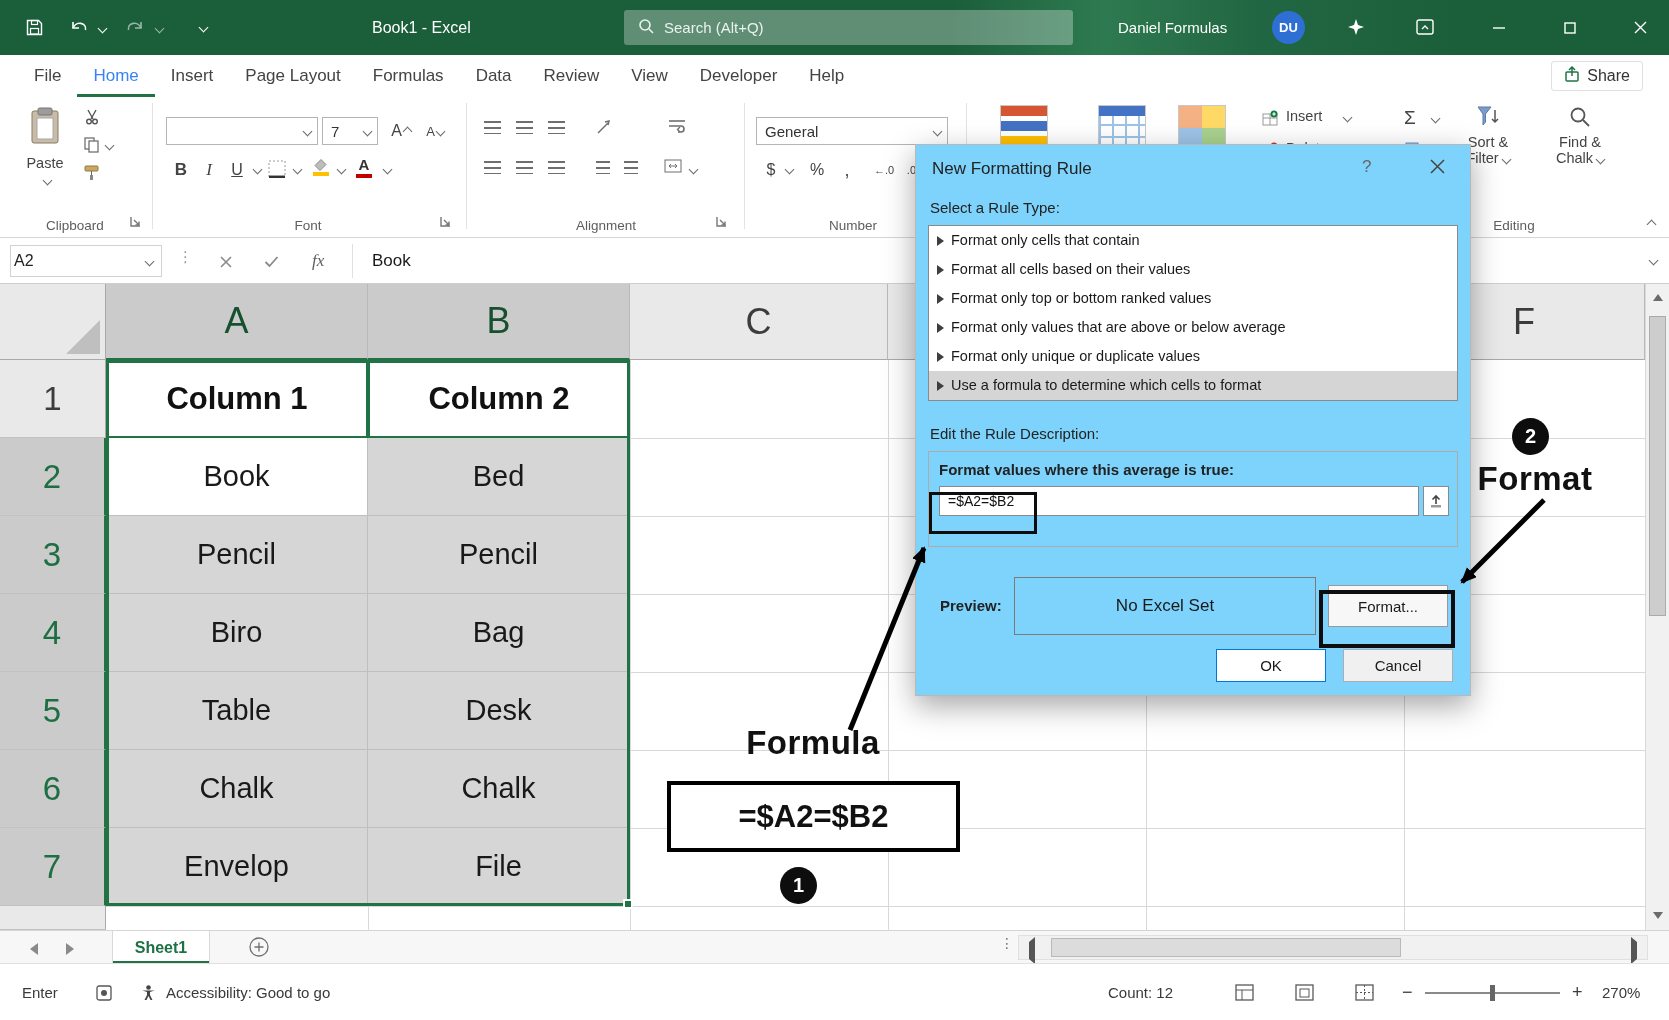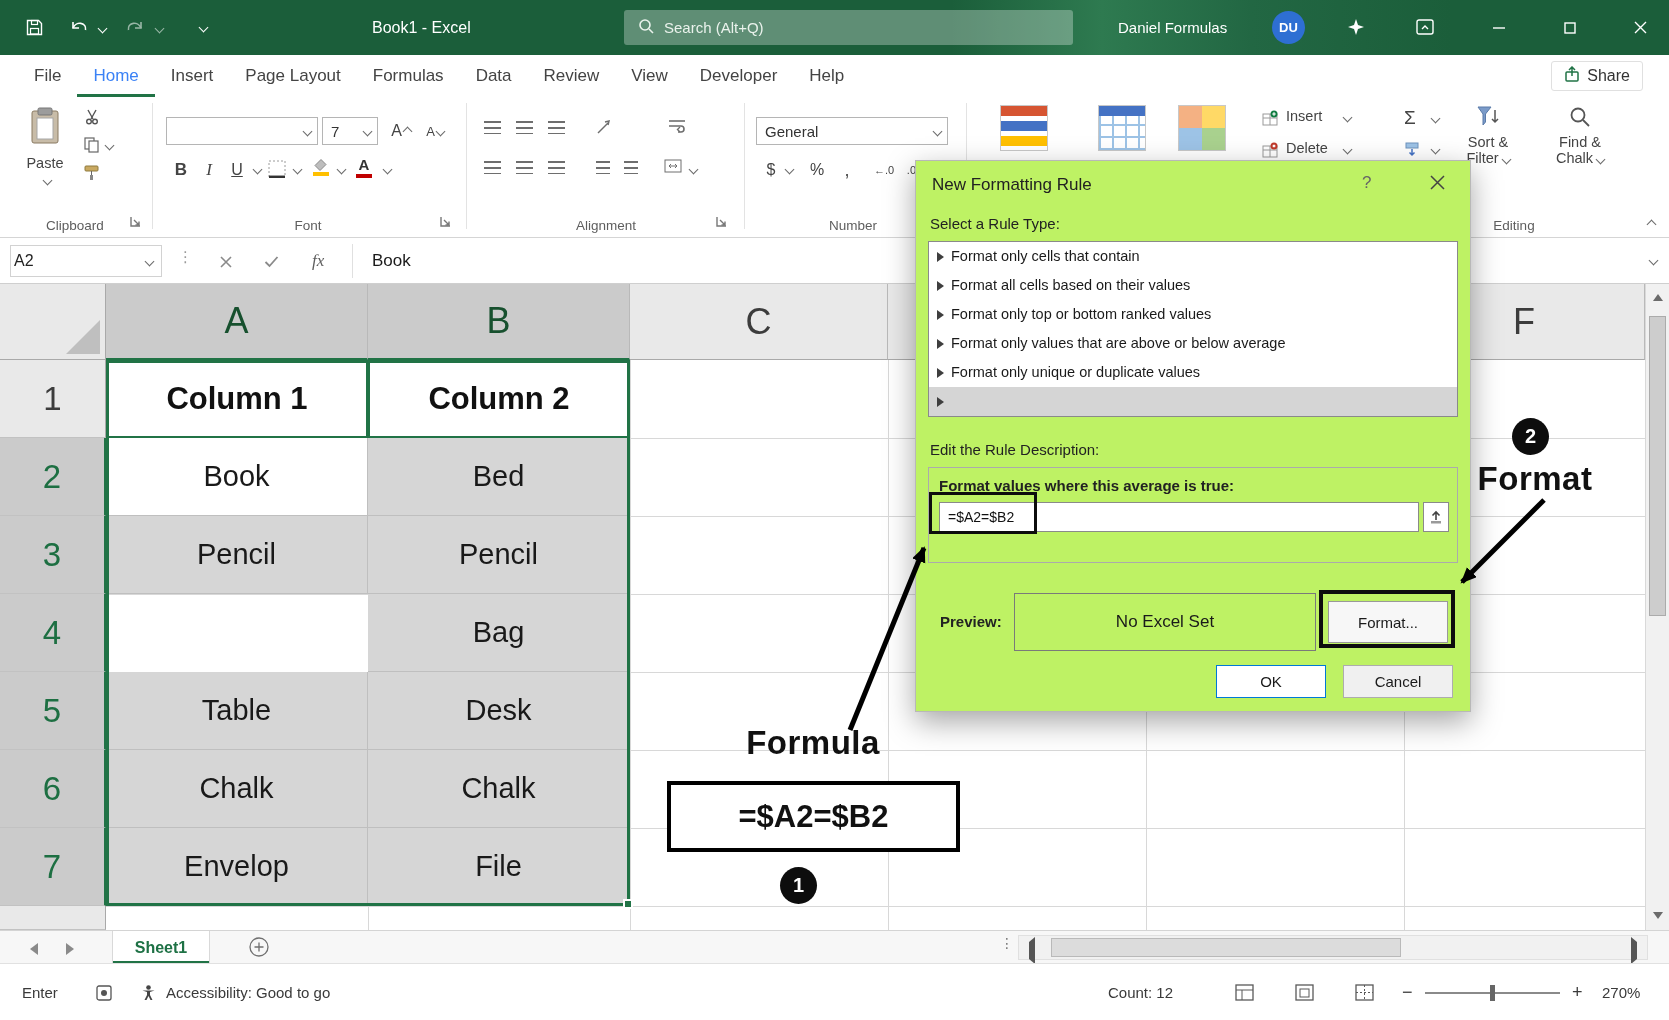--- a/index.html
+++ b/index.html
@@ -68,21 +68,21 @@
 #hscroll{position:absolute;left:1018px;top:4px;width:630px;height:25px;background:#F1F1F1;border:1px solid #E0E0E0}
 #hthumb{position:absolute;left:32px;top:2px;width:350px;height:19px;background:#DCDCDC;border:1px solid #B9B9B9}
 .htri-l{width:0;height:0;border-top:5px solid transparent;border-bottom:5px solid transparent;border-right:6px solid #555}
 .htri-r{width:0;height:0;border-top:5px solid transparent;border-bottom:5px solid transparent;border-left:6px solid #555}
 
 #statusbar{position:absolute;top:963px;left:0;width:1669px;height:57px;background:#fff;border-top:1px solid #E1E1E1;font-size:15px;color:#3A3A3A}
 #statusbar .abs{line-height:57px}
 #zoomtrack{position:absolute;left:1425px;top:28px;width:135px;height:2px;background:#8A8A8A}
 #zoomthumb{position:absolute;left:1490px;top:21px;width:5px;height:16px;background:#666}
 
-#dlg{position:absolute;left:915px;top:160px;width:556px;height:552px;background:#bef264;border:1px solid #B8B8B8;box-shadow:0 10px 28px rgba(0,0,0,.35);z-index:30;font-size:15px;color:#1a1a1a}
+#dlg{position:absolute;left:915px;top:144px;width:556px;height:552px;background:#7dd3fc;border:1px solid #B8B8B8;box-shadow:0 10px 28px rgba(0,0,0,.35);z-index:30;font-size:15px;color:#1a1a1a}
 .dlg-label{position:absolute;font-size:15px;color:#222}
 #rulelist{position:absolute;left:12px;top:80px;width:530px;height:176px;border:1px solid #8A8A8A;background:#fff;overflow:hidden}
 .rule-item{height:29px;line-height:29px;padding-left:8px;display:flex;align-items:center;gap:7px;font-size:14.5px;color:#1a1a1a}
 .rule-item.sel{background:#D5D5D5}
 .rarrow{width:0;height:0;border-top:5px solid transparent;border-bottom:5px solid transparent;border-left:7px solid #3E3E3E;display:inline-block}
 #rulebox{position:absolute;left:12px;top:306px;width:530px;height:96px;border:1px solid #ABABAB}
 #formula-input{position:absolute;left:10px;top:34px;width:480px;height:30px;border:1px solid #8A8A8A;font-size:14px;padding-left:8px;font-family:"Liberation Sans","DejaVu Sans",sans-serif;color:#111;outline:none;background:#fff}
 #refbtn{position:absolute;right:8px;top:34px;width:26px;height:30px;border:1px solid #8A8A8A;background:#fff;display:flex;align-items:center;justify-content:center}
 #prevbox{position:absolute;left:98px;top:432px;width:302px;height:58px;border:1px solid #7A7A7A;display:flex;align-items:center;justify-content:center;font-size:17px}
 #fmtbtn{position:absolute;left:412px;top:440px;width:120px;height:42px;border:1px solid #999;background:#F7F7F7;font-size:15px;font-family:inherit;color:#1a1a1a}
@@ -413,20 +413,21 @@
     <div class="hln" style="top:466px"></div>
     <div class="hln" style="top:544px"></div>
     <div class="hln" style="top:622px"></div>
 
     <div class="tc th" style="left:106px;top:76px;width:262px;height:78px">Column 1</div>
     <div class="tc th" style="left:368px;top:76px;width:262px;height:78px">Column 2</div>
     <div class="tc td active-cell" style="left:106px;top:154px;width:262px;height:78px">Book</div>
     <div class="tc td" style="left:368px;top:154px;width:262px;height:78px">Bed</div>
     <div class="tc td" style="left:106px;top:232px;width:262px;height:78px">Pencil</div>
     <div class="tc td" style="left:368px;top:232px;width:262px;height:78px">Pencil</div>
+    <div class="tc td" style="left:106px;top:310px;width:262px;height:78px">Biro</div>
     <div class="tc td" style="left:368px;top:310px;width:262px;height:78px">Bag</div>
     <div class="tc td" style="left:106px;top:388px;width:262px;height:78px">Table</div>
     <div class="tc td" style="left:368px;top:388px;width:262px;height:78px">Desk</div>
     <div class="tc td" style="left:106px;top:466px;width:262px;height:78px">Chalk</div>
     <div class="tc td" style="left:368px;top:466px;width:262px;height:78px">Chalk</div>
     <div class="tc td" style="left:106px;top:544px;width:262px;height:78px">Envelop</div>
     <div class="tc td" style="left:368px;top:544px;width:262px;height:78px">File</div>
     <div id="range-outline"></div>
     <div id="fill-handle"></div>
   </div>
@@ -516,20 +517,21 @@
       <div class="rule-item">
           <span class="rarrow"></span>
           <span>Format only values that are above or below average</span>
         </div>
       <div class="rule-item">
           <span class="rarrow"></span>
           <span>Format only unique or duplicate values</span>
         </div>
       <div class="rule-item sel">
           <span class="rarrow"></span>
+          <span>Use a formula to determine which cells to format</span>
         </div>
     </div>
 
     <div class="dlg-label" style="left:14px;top:280px">Edit the Rule Description:</div>
     <div id="rulebox">
       <div class="dlg-label" style="left:10px;top:9px;font-weight:700">Format values where this average is true:</div>
       <input id="formula-input" readonly="" value="=$A2=$B2" style="">
       <div id="refbtn">
           <svg width="14" height="16">
             <rect x="2" y="12" width="10" height="2.5" fill="#9A9A9A"></rect>

